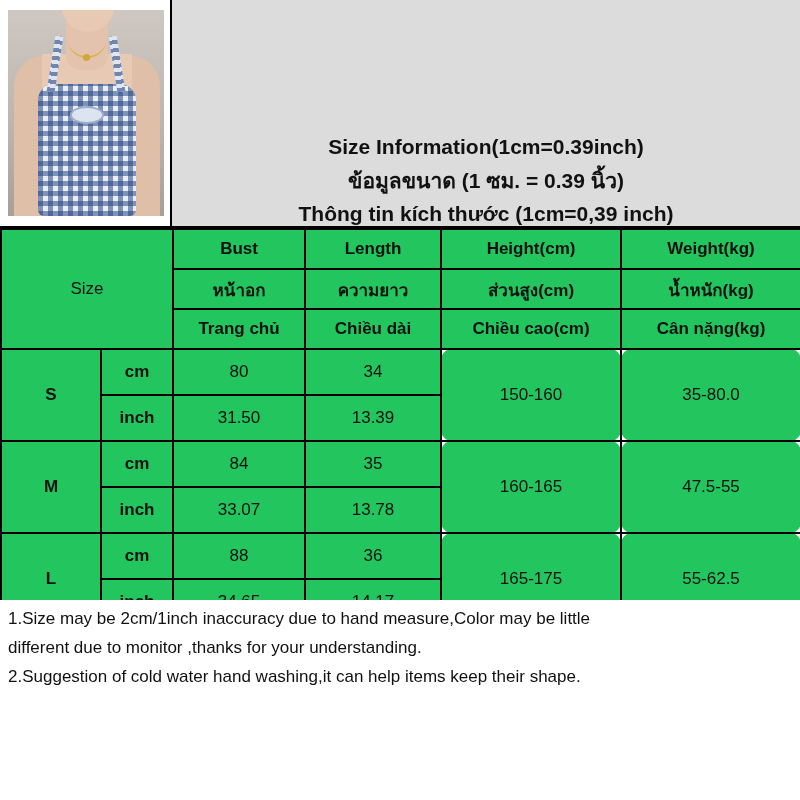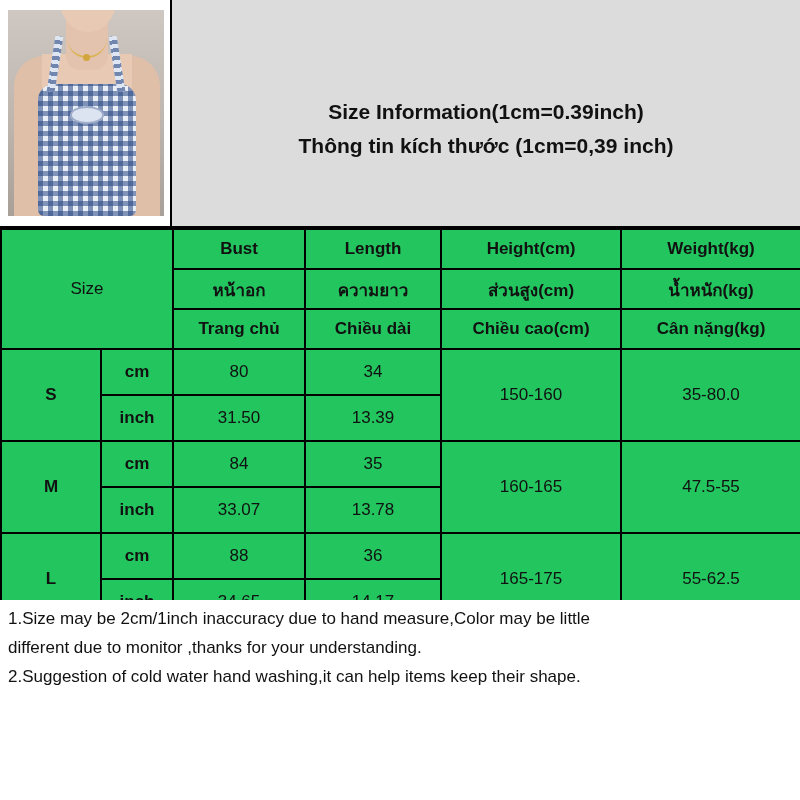--- a/index.html
+++ b/index.html
@@ -173,27 +173,27 @@
     top: 24px;
     width: 40px;
     height: 22px;
     border-bottom: 2px solid #d9b452;
     border-radius: 0 0 22px 22px;
   }
 
   .title-block {
     position: absolute;
     left: 172px;
-    top: 16px;
+    top: 1px;
     right: 0;
     height: 226px;
     display: flex;
     flex-direction: column;
     align-items: center;
-    justify-content: center;
+    justify-content: flex-end;
     gap: 7px;
     padding: 0 10px;
     box-sizing: border-box;
   }
   .title-line {
     font-size: 21px;
     font-weight: bold;
     color: #111111;
     text-align: center;
     line-height: 1.25;
@@ -244,20 +244,21 @@
   td.unit {
     font-weight: bold;
     font-size: 16px;
     height: 44px;
   }
   td.val {
     font-size: 18px;
   }
   td.span-val {
     font-size: 18px;
+    border-radius: 11px;
   }
 
   
   .attention {
     position: absolute;
     left: 0;
     top: 600px;
     width: 800px;
     height: 200px;
     background: #ffffff;
@@ -290,20 +291,21 @@
         <div class="ph-pendant"></div>
         <div class="ph-top"></div>
         <div class="ph-knot"></div>
         <div class="ph-strap-l"></div>
         <div class="ph-strap-r"></div>
       </div>
     </div>
 
     <div class="title-block">
       <div class="title-line">Size Information(1cm=0.39inch)</div>
+      <div class="title-line">ข้อมูลขนาด (1 ซม. = 0.39 นิ้ว)</div>
       <div class="title-line">Thông tin kích thước (1cm=0,39 inch)</div>
     </div>
   </div>
 
   <table class="size-table">
     <colgroup>
       <col class="c-size-label">
       <col class="c-unit">
       <col class="c-bust">
       <col class="c-length">

